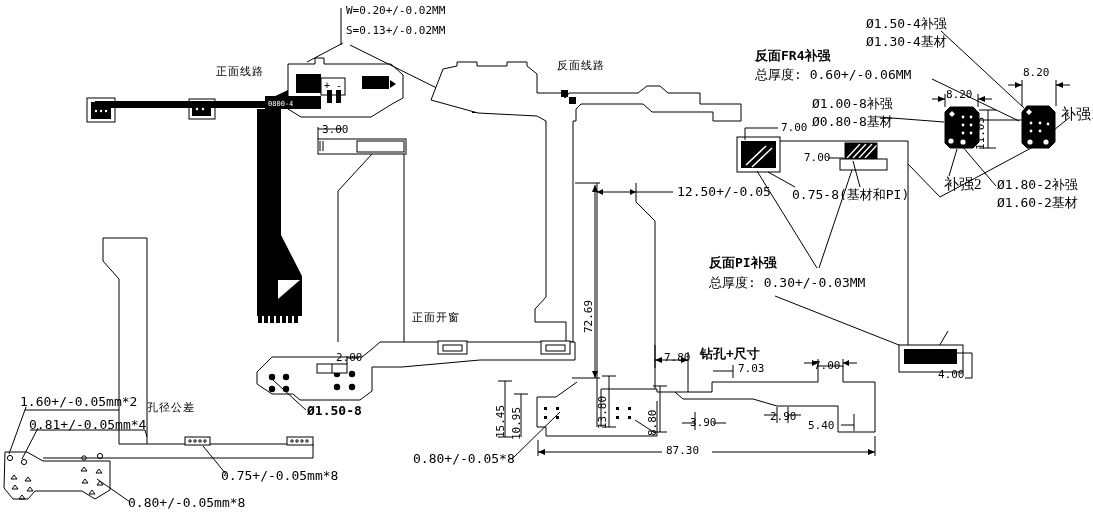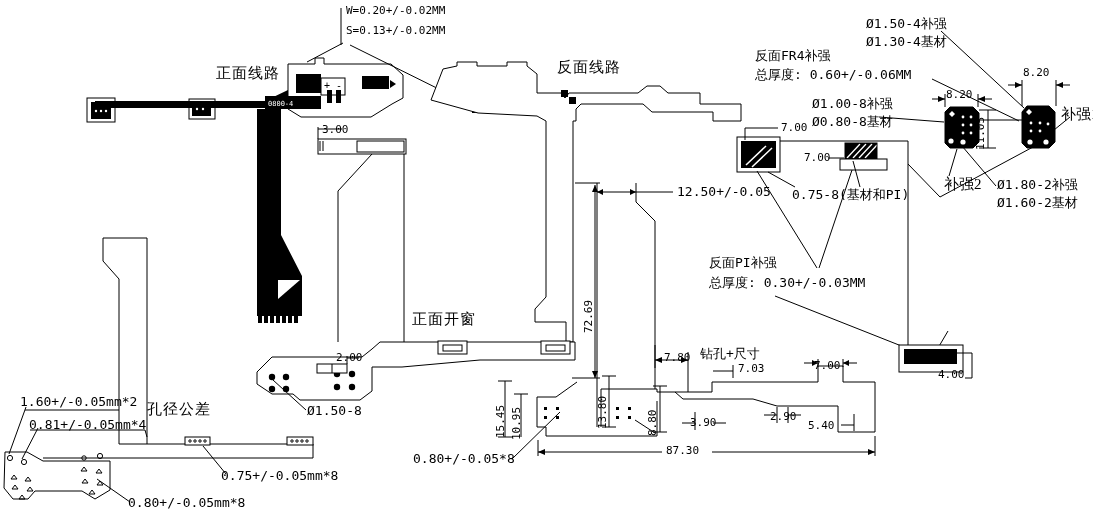--- a/index.html
+++ b/index.html
@@ -1,22 +1,22 @@
 <!DOCTYPE html>
 <html><head>
 <meta charset="utf-8">
 <style>
   html,body{margin:0;padding:0;background:#fff;}
   #stage{position:relative;width:1093px;height:516px;background:#ffffff;overflow:hidden;
          font-family:"DejaVu Sans Mono","DejaVu Sans",sans-serif;color:#000;}
   #linework{position:absolute;left:0;top:0;}
   .lbl{position:absolute;white-space:nowrap;line-height:1.05;color:#000;
        font-family:"DejaVu Sans Mono","DejaVu Sans",sans-serif;}
-  .t16{font-size:15px;letter-spacing:1px;}
-  .t13{font-size:13px;}
+  .t16{font-size:11px;letter-spacing:1px;}
+  .t13{font-size:13px;font-weight:bold;}
   .t12{font-size:13px;}
   .t11{font-size:11px;}
   .t10{font-size:15px;font-family:Liberation Serif, serif;}
   .vert{transform-origin:0 0;transform:rotate(-90deg);}
 </style>
 </head>
 <body>
 
 <div id="stage">
 

